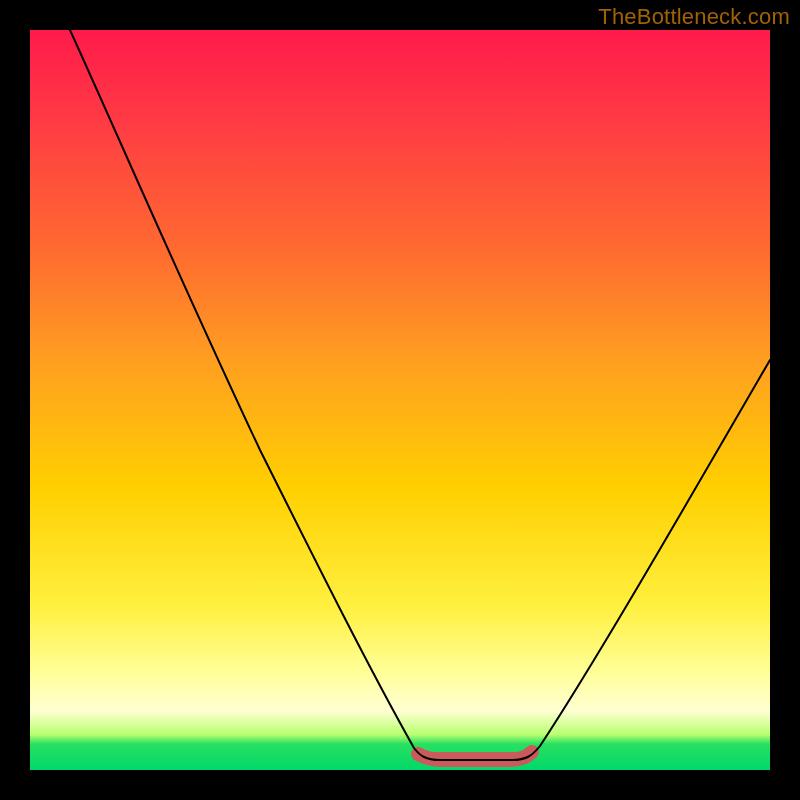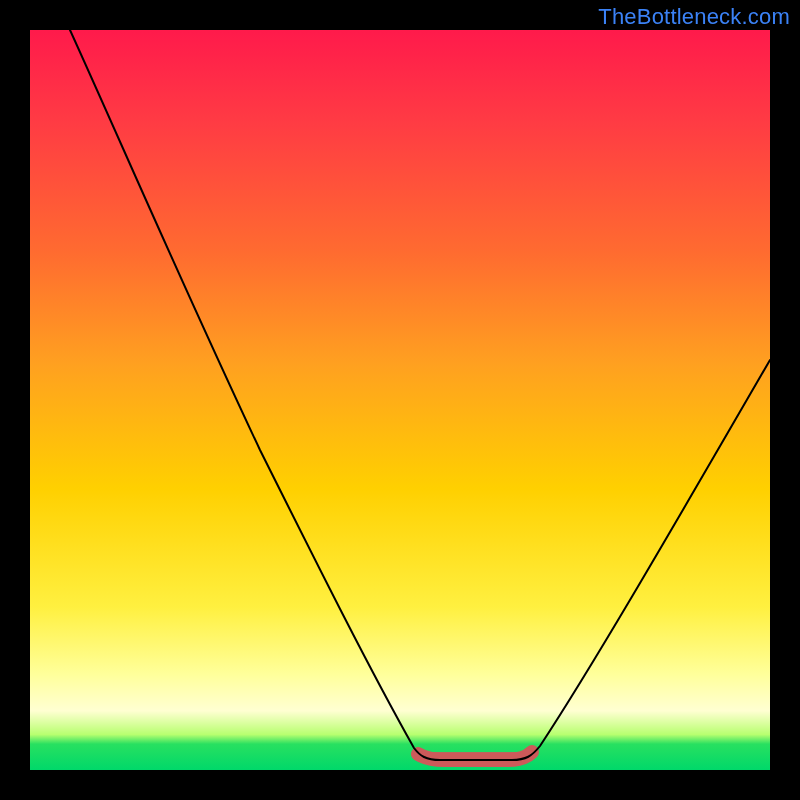--- a/index.html
+++ b/index.html
@@ -10,21 +10,21 @@
     height: 800px;
     background: #000;
   }
   .watermark {
     position: absolute;
     top: 4px;
     right: 10px;
     font-family: Arial, Helvetica, sans-serif;
     font-size: 22px;
     font-weight: 400;
-    color: #3b82f6;
+    color: #a16207;
     letter-spacing: 0.2px;
     z-index: 50;
   }
   .plot-area {
     position: absolute;
     left: 30px;
     top: 30px;
     width: 740px;
     height: 740px;
     overflow: hidden;

